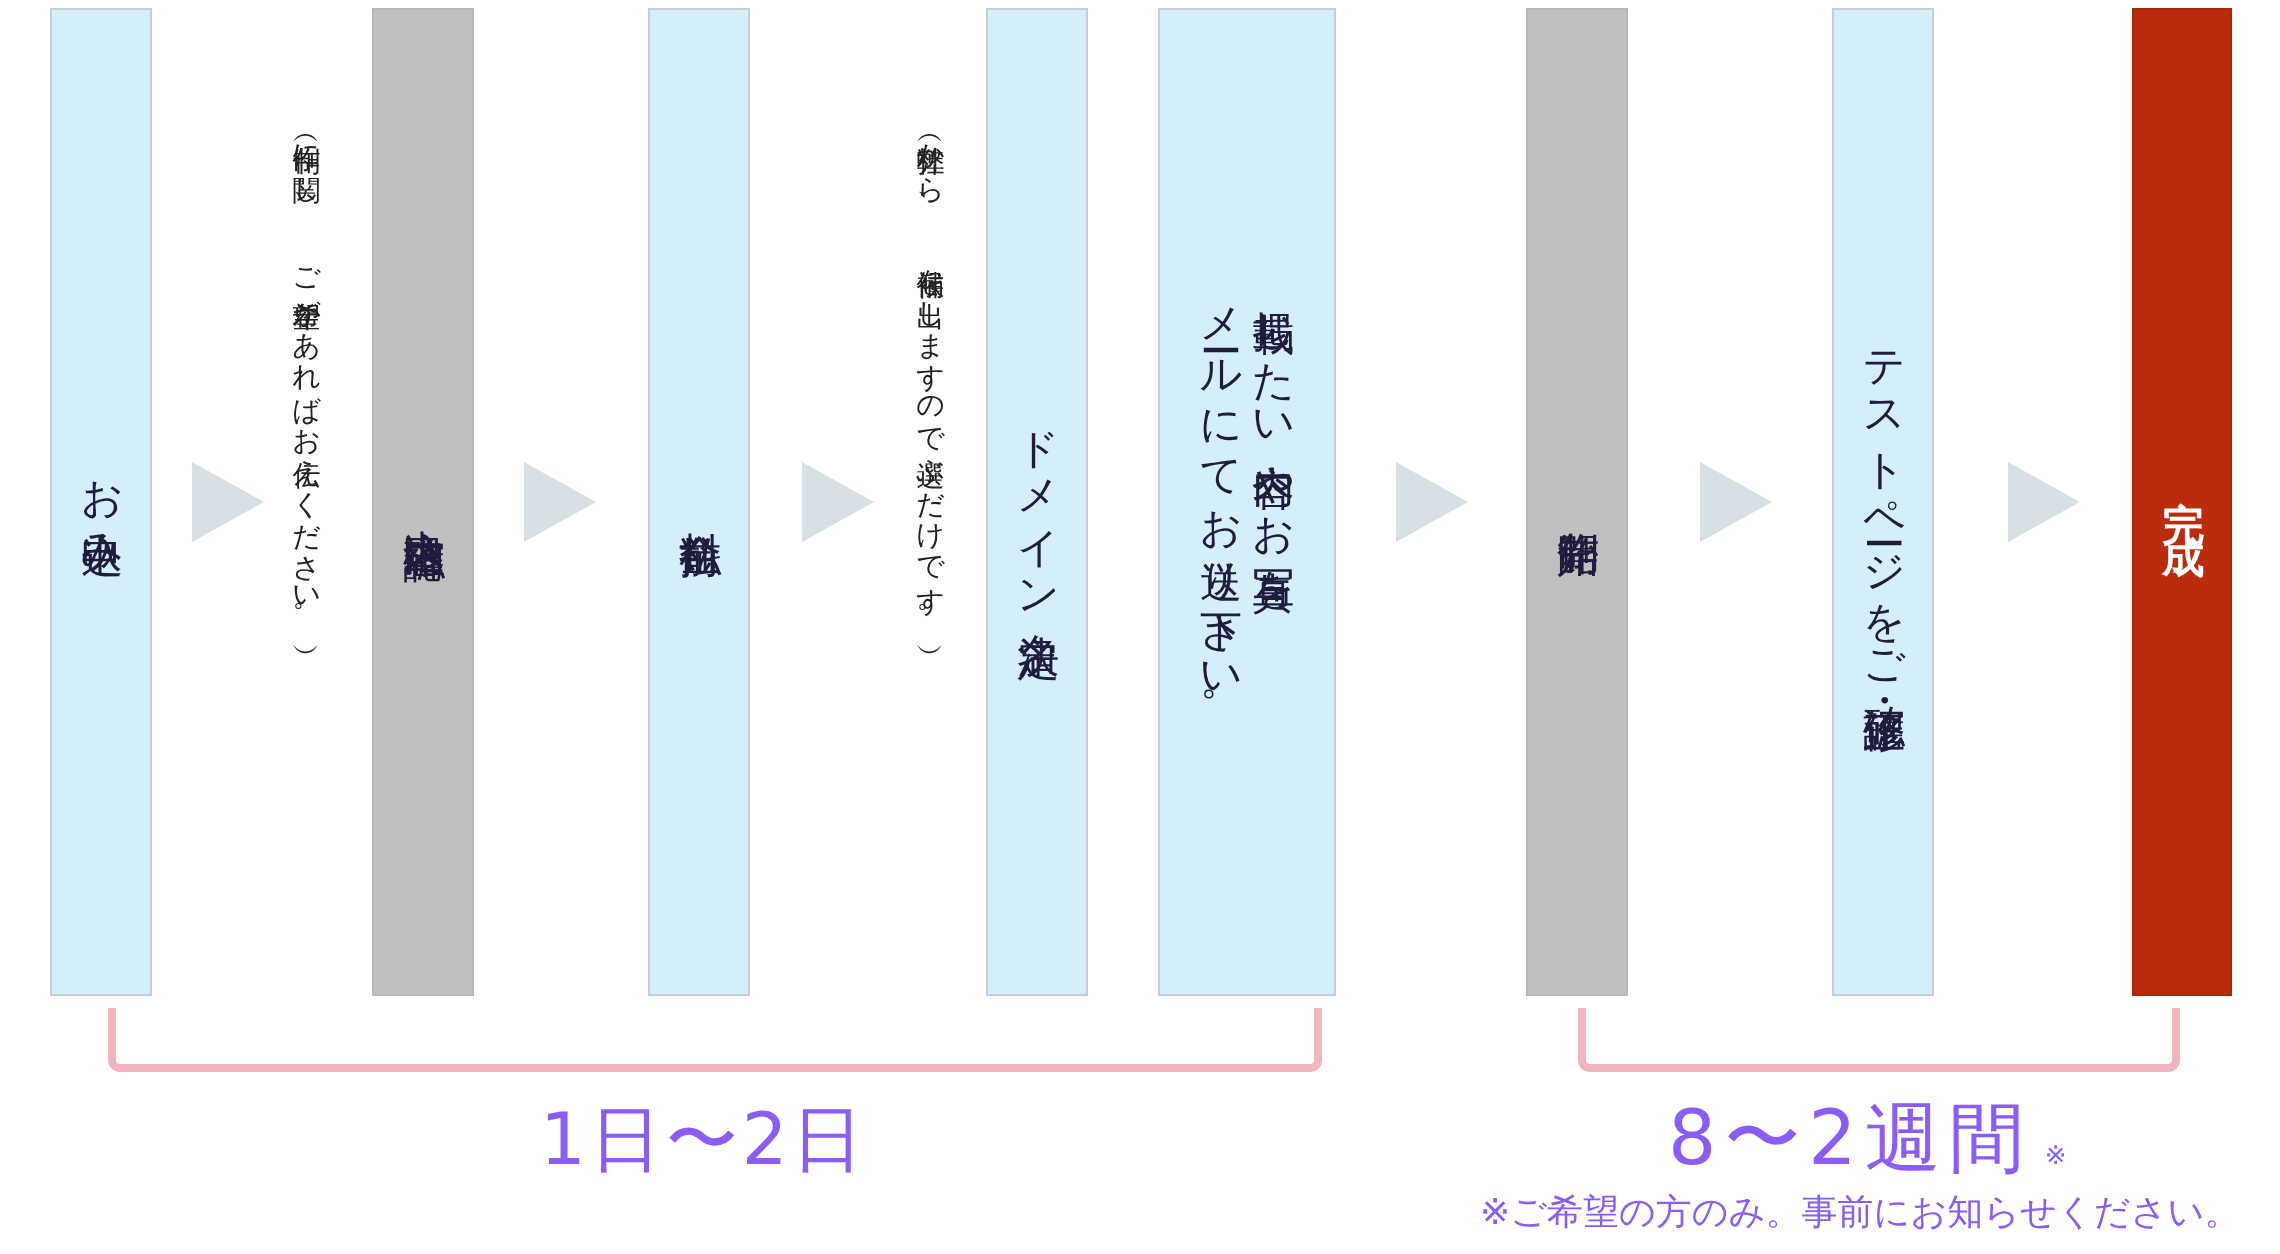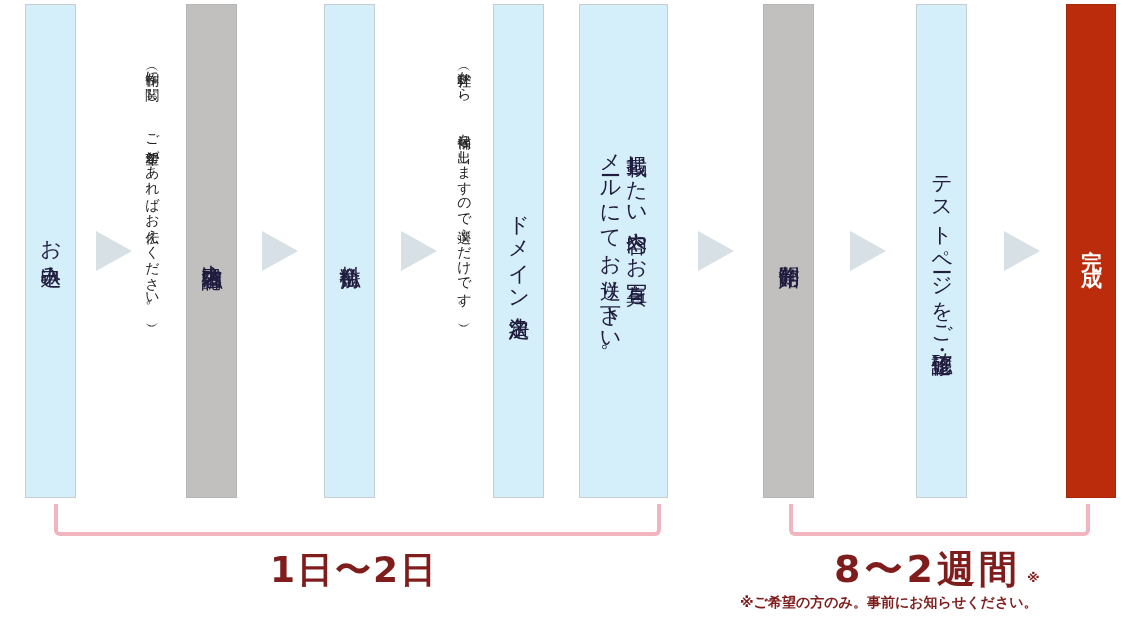--- a/index.html
+++ b/index.html
@@ -6,21 +6,21 @@
   body{width:1140px;height:627px;position:relative;overflow:hidden;font-family:"DejaVu Sans","Liberation Sans",sans-serif;}
   .col{position:absolute;top:4px;height:494px;box-sizing:border-box;border:1px solid #c6cdd3;display:flex;justify-content:center;align-items:center;}
   .col.blue{background:#d4eefa;}
   .col.gray{background:#c2bfbf;border-color:#b8b5b5;}
   .col.red{background:#bb2c0c;border-color:#a72708;}
   .vt{writing-mode:vertical-rl;text-orientation:upright;color:#1f1c3d;font-size:21px;line-height:1.2;letter-spacing:1px;white-space:pre;}
   .col.red .vt{color:#ffffff;font-weight:bold;letter-spacing:18px;}
   .note{position:absolute;top:62px;writing-mode:vertical-rl;text-orientation:upright;color:#222;font-size:14px;line-height:1.2;white-space:pre;}
   .arrow{position:absolute;top:231px;width:0;height:0;border-top:20px solid transparent;border-bottom:20px solid transparent;border-left:36px solid #d7e0e5;}
   .bracket{position:absolute;top:504px;height:28px;border:4px solid #f1b5bf;border-top:none;border-radius:0 0 6px 6px;}
-  .label{position:absolute;color:#7f1d1d;font-weight:bold;font-family:"DejaVu Sans",sans-serif;}
+  .label{position:absolute;color:#8b5cf6;font-weight:normal;font-family:"DejaVu Sans",sans-serif;}
   .asterisk{font-size:13px;margin-left:6px;vertical-align:baseline;}
 </style>
 </head>
 <body>
 
 <div class="col blue" style="left:25px;width:51px;">
   <span class="vt">お申込み</span>
 </div>
 
 <div class="note" style="left:144px;">（制作に関し、 ご希望があればお伝えください。）</div>
@@ -67,13 +67,13 @@
 <div class="bracket" style="left:789px;width:293px;"></div>
 
 <div class="label" style="left:270px;top:546px;font-size:36px;letter-spacing:2px;">
   <span>1日〜2日</span>
 </div>
 
 <div class="label" style="left:834px;top:544px;font-size:38px;letter-spacing:4px;">
   <span>8〜2週間</span><span class="asterisk">※</span>
 </div>
 
-<div class="label" style="left:740px;top:594px;font-size:14px;">※ご希望の方のみ。事前にお知らせください。</div>
+<div class="label" style="left:740px;top:594px;font-size:18px;">※ご希望の方のみ。事前にお知らせください。</div>
 
 </body></html>

